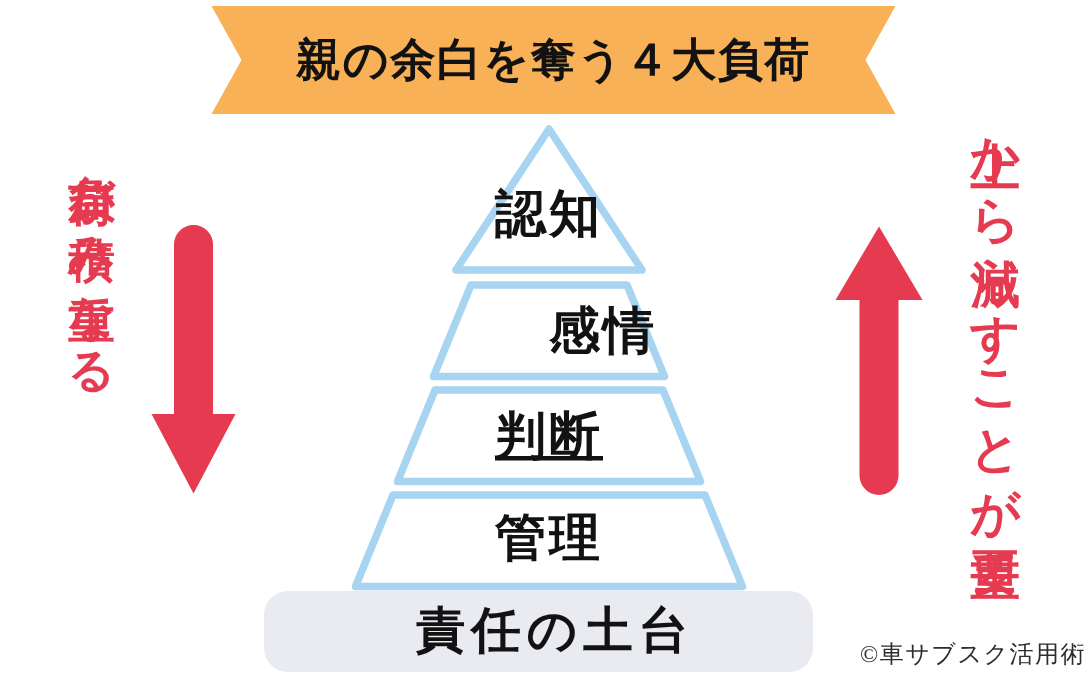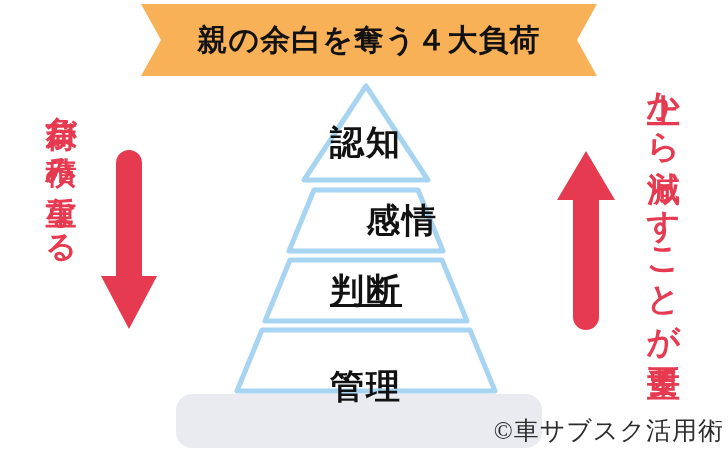--- a/index.html
+++ b/index.html
@@ -39,21 +39,21 @@
   }
   .v-note{
     position:absolute;writing-mode:vertical-rl;text-orientation:upright;
     color:var(--accent-red);font-weight:900;white-space:nowrap;line-height:1;
   }
   .v-note-left{left:61px;top:92px;transform:translateX(-50%);font-size:31px;letter-spacing:2px;}
   .v-note-right{left:664px;top:68px;transform:translateX(-50%);font-size:33px;letter-spacing:1px;}
   .credit{
     position:absolute;right:4px;bottom:3px;
     font-family:"Liberation Serif","DejaVu Serif",serif;
-    font-size:25px;color:var(--credit-ink);letter-spacing:1px;white-space:nowrap;
+    font-size:16px;color:var(--credit-ink);letter-spacing:1px;white-space:nowrap;
   }
 </style>
 </head>
 <body>
 
 <div class="canvas">
 
   <div class="banner">
     <span class="banner-title">親の余白を奪う４大負荷</span>
   </div>
@@ -64,20 +64,21 @@
     <polygon class="lvl" points="290,260 442,260 467,321 265,321"></polygon>
     <polygon class="lvl" points="314,190 418,190 443,251 289,251"></polygon>
     <polygon class="lvl" points="366,86 304,180 428,180"></polygon>
     <path class="arrow" d="M116,276 L116,163 A13,13 0 0 1 142,163 L142,276 L157,276 L129,329 L101,276 Z"></path>
     <path class="arrow" d="M586,151 L615,200 L599,200 L599,317 A13,13 0 0 1 573,317 L573,200 L557,200 Z"></path>
   </svg>
 
   <div class="level-label" style="left:366px;top:143px;">認知</div>
   <div class="level-label" style="left:366px;top:221px;margin-left:36px;">感情</div>
   <div class="level-label" style="left:366px;top:291px;text-decoration:underline;">判断</div>
-  <div class="level-label" style="left:366px;top:359px;margin-top:28px;">管理</div>
+  <div class="level-label" style="left:366px;top:359px;">管理</div>
+  <div class="base-label" style="left:370px;top:421px;">責任の土台</div>
 
   <div class="v-note v-note-left">負荷が積み重なる</div>
   <div class="v-note v-note-right">上から減らすことが重要</div>
 
   <div class="credit">©車サブスク活用術</div>
 
 </div>
 
 </body></html>

